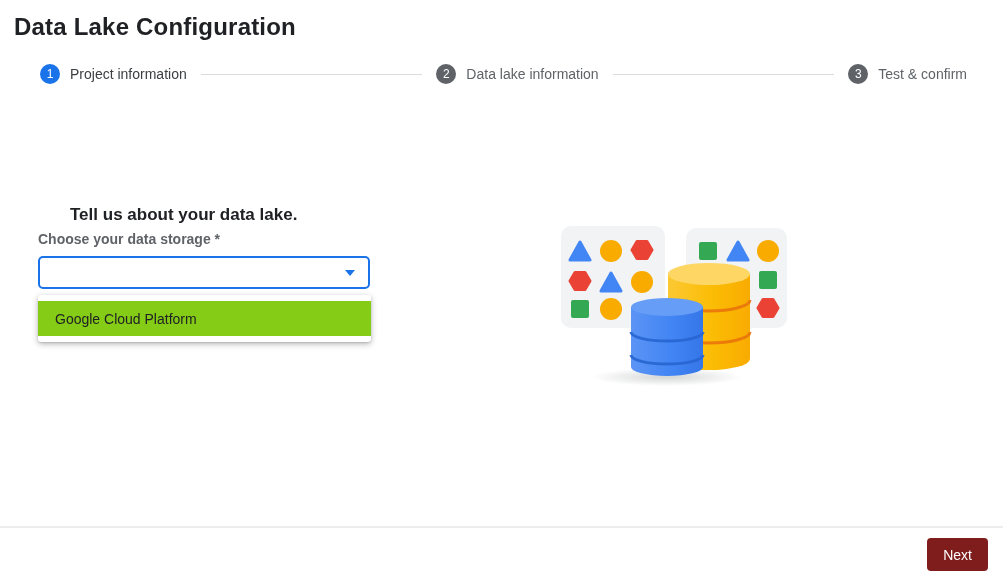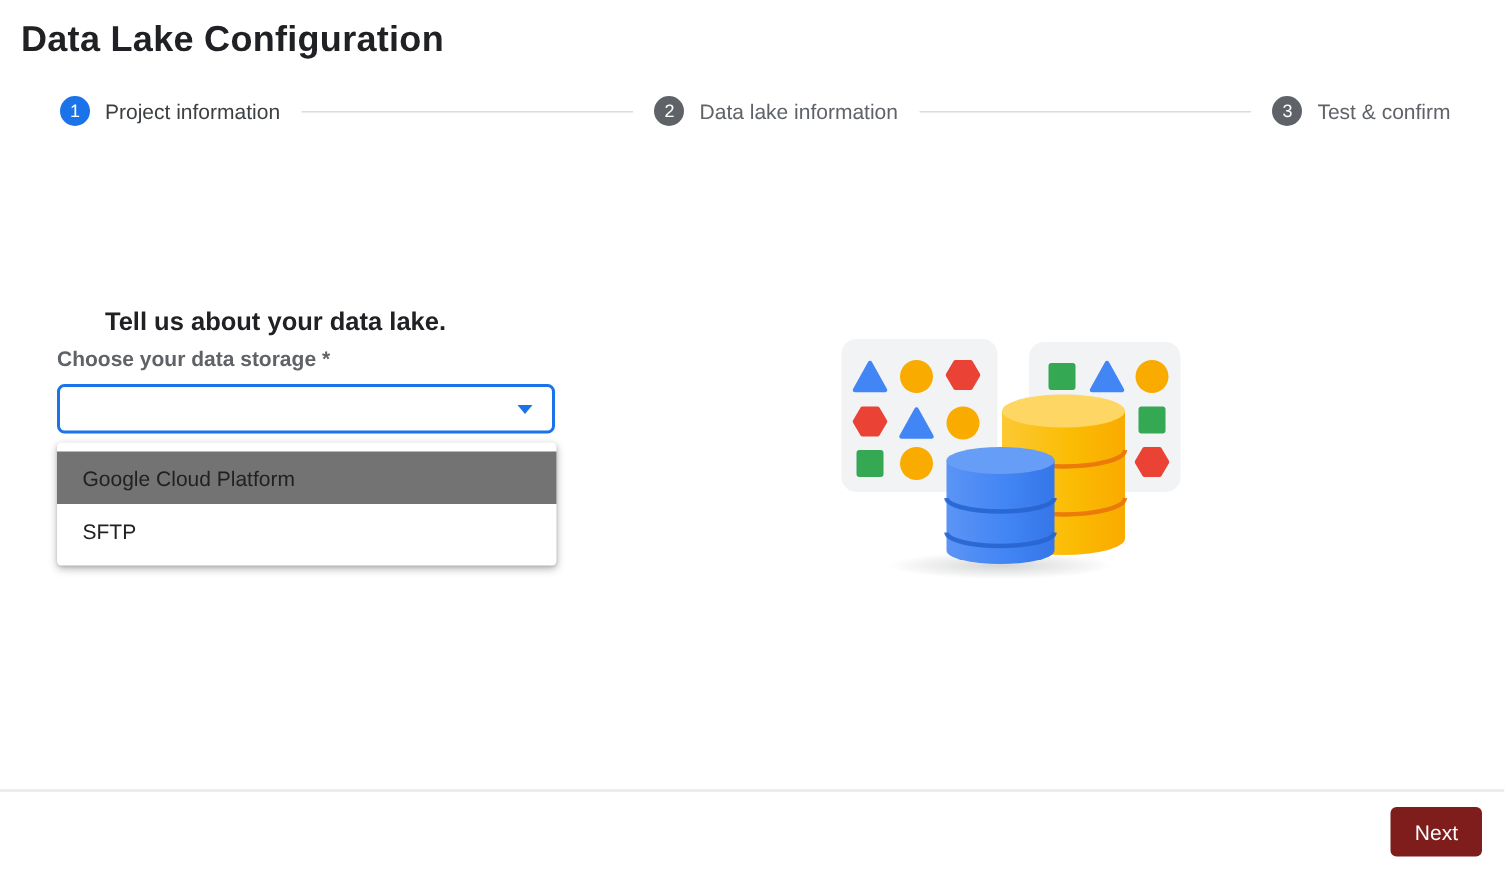--- a/index.html
+++ b/index.html
@@ -32,21 +32,21 @@
     cursor:pointer; }
   .select-value { font-size:14px; color:#202124; }
   .caret { width:0; height:0; border-left:5px solid transparent;
     border-right:5px solid transparent; border-top:6px solid #1a73e8; }
 
   .menu { position:absolute; left:38px; top:295px; width:333px; background:#fff;
     border-radius:3px; padding:6px 0;
     box-shadow:0 2px 6px rgba(0,0,0,.28), 0 1px 2px rgba(0,0,0,.12); z-index:10; }
   .menu-item { height:35px; display:flex; align-items:center; padding-left:17px;
     font-size:14px; color:#202124; cursor:pointer; }
-  .menu-item.highlighted { background:#737373; }
+  .menu-item.highlighted { background:#84cc16; }
 
   
   .illustration { position:absolute; left:555px; top:215px; width:250px; height:180px; }
 
   
   .footer-divider { position:absolute; left:0; right:0; top:526px; height:2px;
     background:#ebedef; }
   .next-button { position:absolute; right:15px; top:538px; height:33px;
     min-width:59px; padding:0 16px; background:#7f1d1d; color:#fff; border:none;
     border-radius:4px; font-size:14px; font-weight:500;
@@ -77,21 +77,20 @@
 <div class="form-heading">Tell us about your data lake.</div>
 <div class="field-label">Choose your data storage *</div>
 
 <div class="select-box">
   <span class="select-value"></span>
   <span class="caret"></span>
 </div>
 
 <div class="menu">
   <div class="menu-item highlighted">Google Cloud Platform</div>
-  <div class="menu-item">SFTP</div>
 </div>
 
 <svg class="illustration" viewBox="0 0 250 180" xmlns="http://www.w3.org/2000/svg" aria-hidden="true">
   <defs>
     <linearGradient id="ygrad" x1="0" y1="0" x2="1" y2="0">
       <stop offset="0" stop-color="#fcc934"></stop>
       <stop offset="0.55" stop-color="#fbbc04"></stop>
       <stop offset="1" stop-color="#f9ab00"></stop>
     </linearGradient>
     <linearGradient id="bgrad" x1="0" y1="0" x2="1" y2="0">

